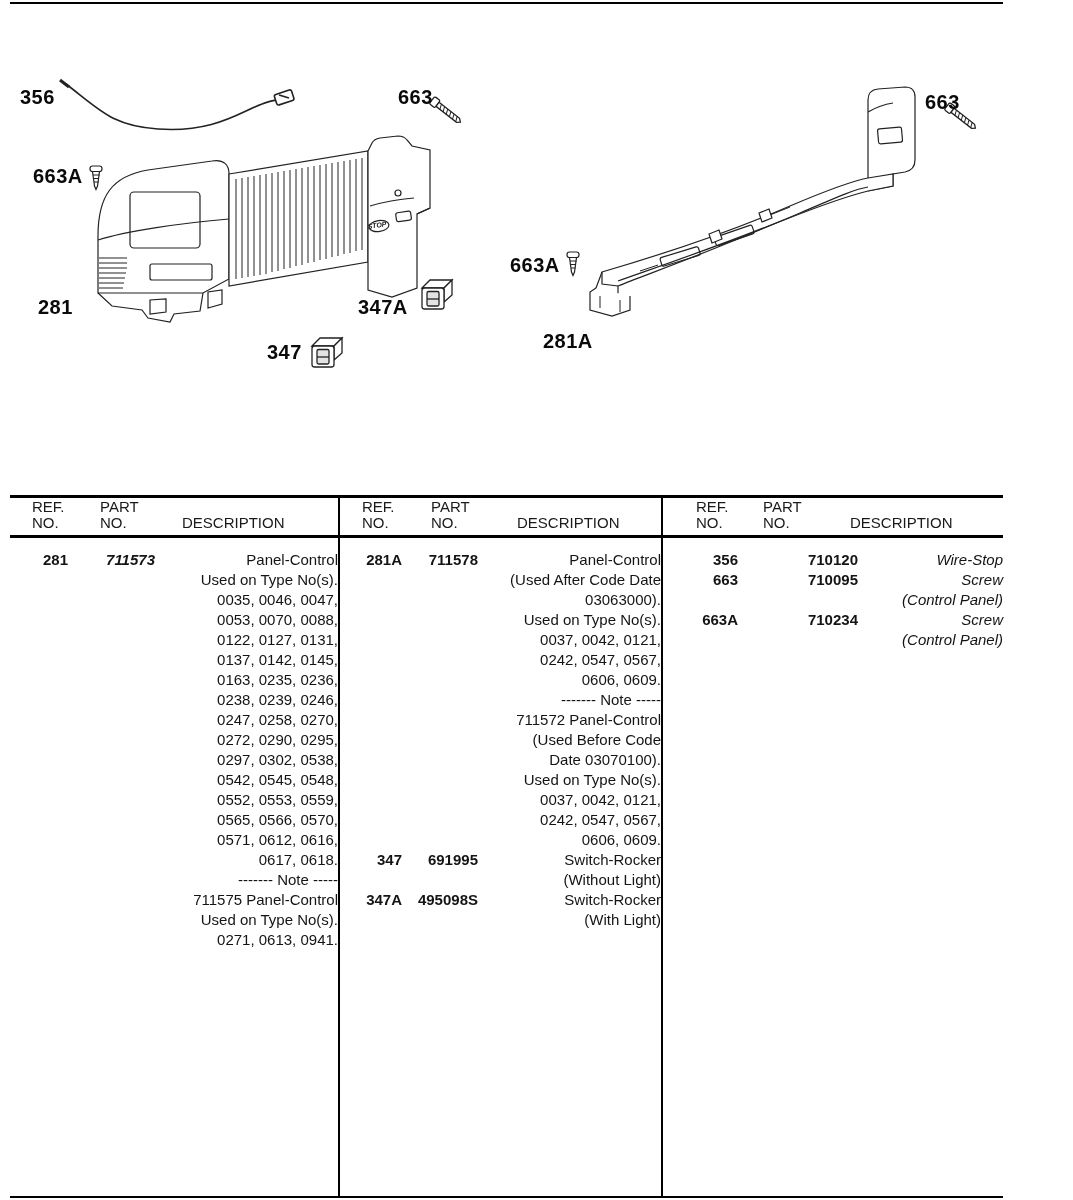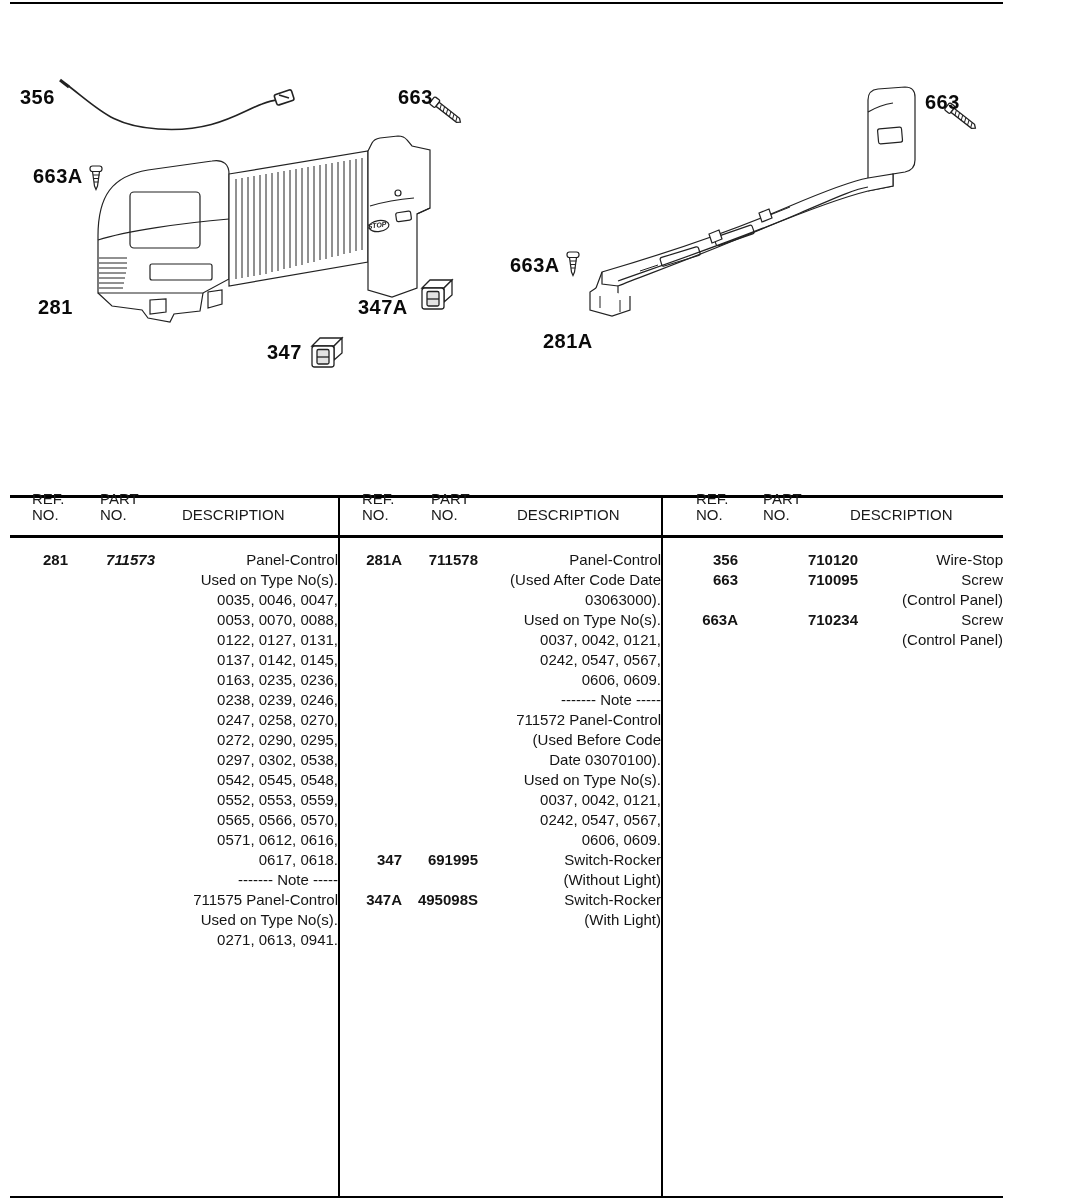--- a/index.html
+++ b/index.html
@@ -10,21 +10,21 @@
   .diagram svg{position:absolute;left:0;top:0;}
   .part-label{position:absolute;font-weight:bold;font-size:20px;color:#0a0a0a;letter-spacing:0.5px;}
   
   .parts-table{position:absolute;left:10px;top:495px;width:993px;height:698px;
                border-top:3px solid #000;border-bottom:2px solid #000;display:flex;box-sizing:content-box;}
   .col{box-sizing:border-box;display:flex;flex-direction:column;}
   .col1{width:328px;}
   .col2{width:325px;border-left:2px solid #000;border-right:2px solid #000;}
   .col3{flex:1;}
   .col-header{height:40px;border-bottom:3px solid #000;display:flex;align-items:flex-end;
-              padding-bottom:12px;font-size:15px;line-height:16px;color:#1a1a1a;box-sizing:border-box;}
+              padding-bottom:4px;font-size:15px;line-height:16px;color:#1a1a1a;box-sizing:border-box;}
   .h-cell div{white-space:nowrap;}
   .col1 .col-header{padding-left:22px;}
   .col1 .h1{width:68px;} .col1 .h2{width:82px;}
   .col2 .col-header{padding-left:22px;}
   .col2 .h1{width:69px;} .col2 .h2{width:86px;}
   .col3 .col-header{padding-left:33px;}
   .col3 .h1{width:67px;} .col3 .h2{width:87px;}
   .h-desc{white-space:nowrap;}
   .col-body{padding-top:12px;font-size:15px;line-height:20px;color:#141414;}
   .entry{display:flex;align-items:flex-start;}
@@ -33,21 +33,21 @@
   .desc-line{white-space:nowrap;text-align:right;}
   .desc-line .b{font-weight:normal;}
   .col1 .cell-ref{width:38px;margin-left:20px;}
   .col1 .cell-part{width:87px;font-style:italic;}
   .col1 .cell-desc{margin-left:8px;}
   .col2 .cell-ref{width:38px;margin-left:24px;}
   .col2 .cell-part{width:76px;}
   .col2 .cell-desc{margin-left:16px;}
   .col3 .cell-ref{width:42px;margin-left:33px;}
   .col3 .cell-part{width:84px;padding-left:36px;}
-  .col3 .cell-desc{margin-left:4px;}
+  .col3 .cell-desc{margin-left:4px;font-style:italic;}
 </style>
 </head>
 <body>
 
 <div class="page">
 
   <div class="top-rule"></div>
 
   <div class="diagram">
     <svg width="1073" height="495" viewBox="0 0 1073 495">

